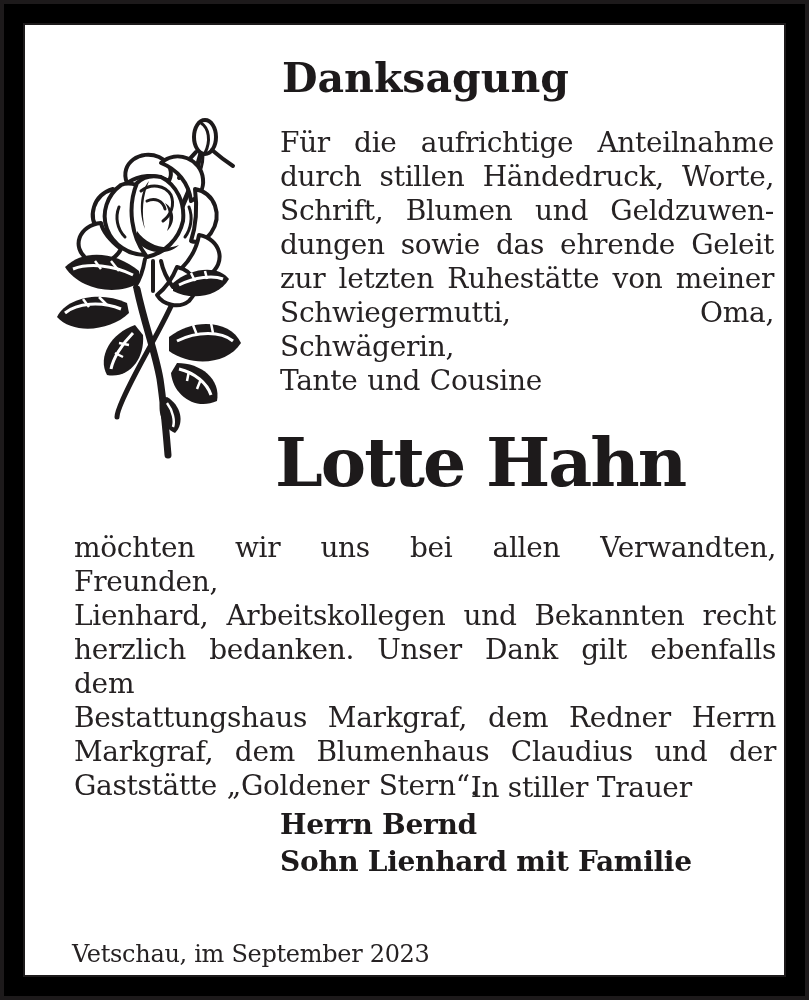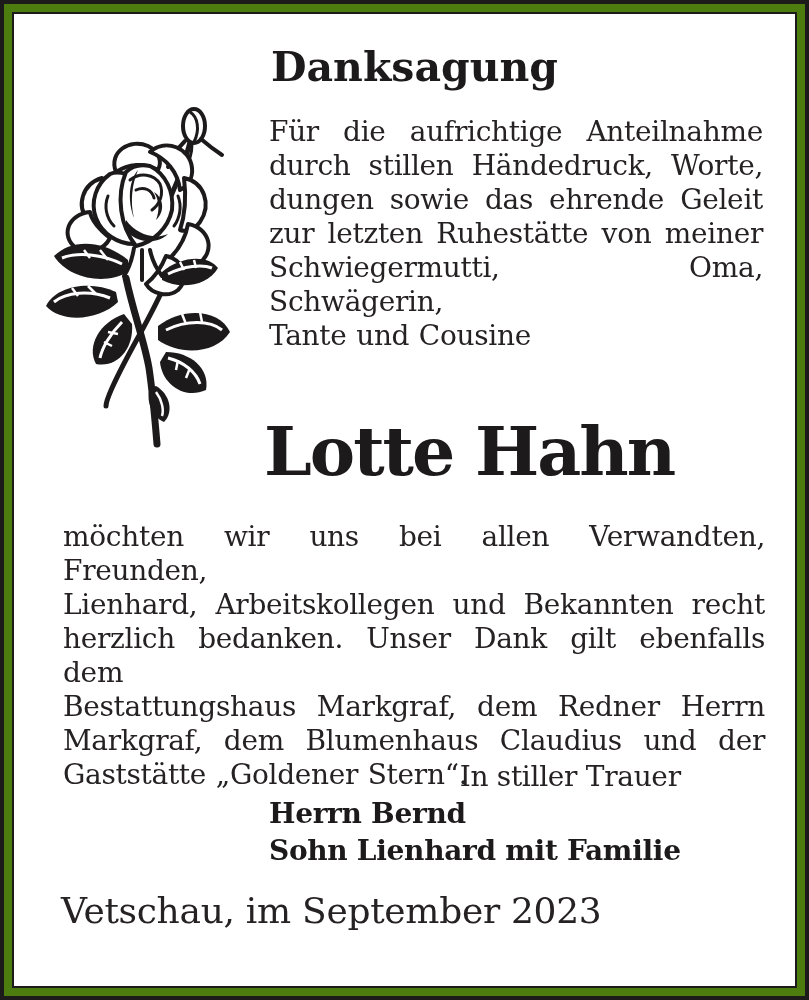--- a/index.html
+++ b/index.html
@@ -4,22 +4,22 @@
 <style>
   * { margin: 0; padding: 0; box-sizing: border-box; }
   html, body { background: #ffffff; }
   body {
     width: 809px; height: 1000px;
     font-family: "DejaVu Serif", "Liberation Serif", serif;
   }
   .frame {
     width: 809px; height: 1000px;
     border: 4px solid #1d1a1b;
-    padding: 8px;
-    background: #4d7c0f;
+    padding: 19px;
+    background: #000000;
   }
   .inner {
     width: 100%; height: 100%;
     border: 2px solid #1d1a1b;
     position: relative;
     background: #ffffff;
     color: #262223;
     overflow: hidden;
   }
   .abs { position: absolute; }
@@ -51,21 +51,21 @@
     font-weight: bold;
     letter-spacing: -2px;
     color: #1d1a1b;
     white-space: nowrap;
   }
 
   .closing { left: 255px; top: 744px; font-size: 28px; line-height: 37px; letter-spacing: -0.3px; }
   .closing .lead { font-weight: normal; text-align: right; }
   .closing .bold { font-weight: bold; color: #1d1a1b; }
 
-  .footer { left: 47px; top: 880px; font-size: 36px; line-height: 34px; letter-spacing: -0.3px; }
+  .footer { left: 47px; top: 912px; font-size: 24px; line-height: 34px; letter-spacing: -0.3px; }
 
   .rose { left: 24px; top: 86px; width: 202px; height: 348px; }
   .rose svg { width: 100%; height: 100%; display: block; }
 </style>
 </head>
 <body>
 
 <div class="frame">
   <div class="inner">
 
@@ -151,20 +151,21 @@
 
           <path d="M118 286 C 132 294 136 312 126 322 C 112 316 108 298 112 288 Z" fill="#1d1a1b"></path>
           <path d="M118 292 C 124 300 126 310 124 316" stroke="#ffffff" stroke-width="2.5" fill="none"></path>
         </g>
       </svg>
     </div>
 
     <div class="abs para intro">
       <div class="jl">Für die aufrichtige Anteilnahme</div>
       <div class="jl">durch stillen Händedruck, Worte,</div>
+      <div class="jl">Schrift, Blumen und Geldzuwen-</div>
       <div class="jl">dungen sowie das ehrende Geleit</div>
       <div class="jl">zur letzten Ruhestätte von meiner</div>
       <div class="jl">Schwiegermutti, Oma, Schwägerin,</div>
       <div class="jl last">Tante und Cousine</div>
     </div>
 
     <div class="abs name">Lotte Hahn</div>
 
     <div class="abs para thanks">
       <div class="jl">möchten wir uns bei allen Verwandten, Freunden,</div>

